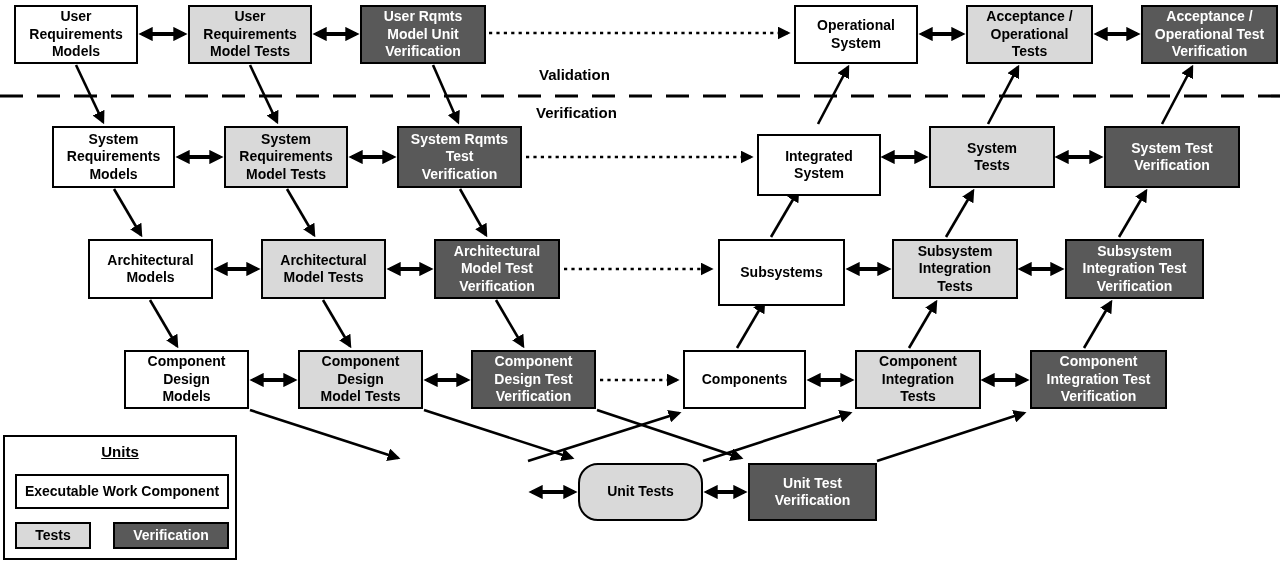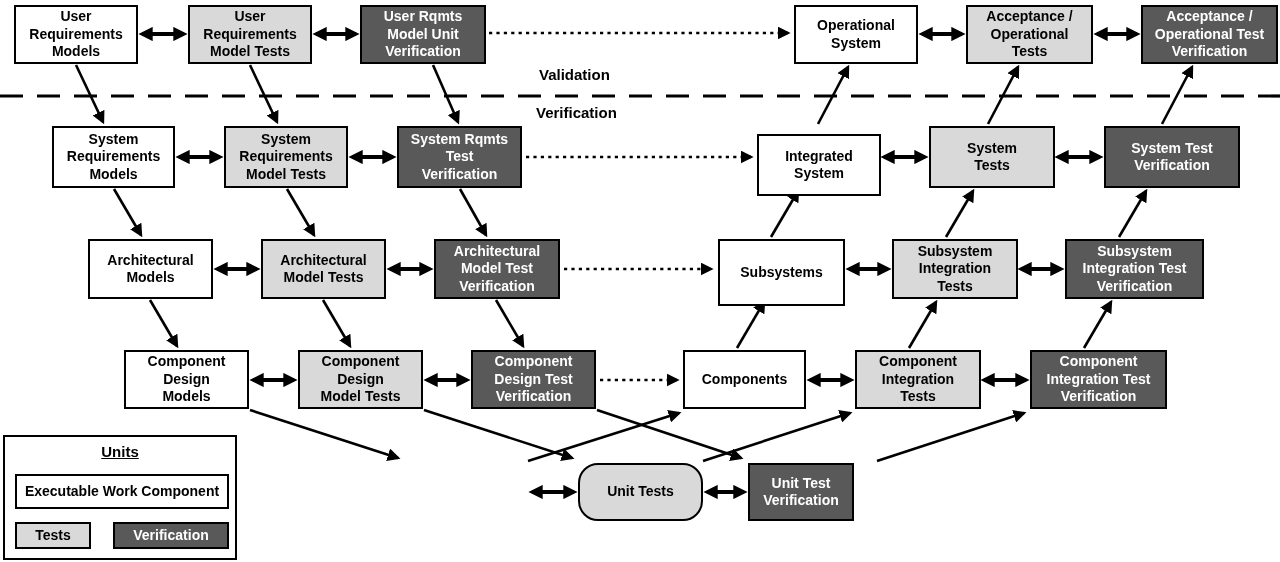--- a/index.html
+++ b/index.html
@@ -219,21 +219,21 @@
     </div>
   <div class="box dark" style="left:1030px;top:350px;width:137px;height:59px;">
       <span>Component
 Integration Test
 Verification</span>
     </div>
 
   <div class="box light" style="left:578px;top:463px;width:125px;height:58px;border-radius:20px;">
       <span>Unit Tests</span>
     </div>
-  <div class="box dark" style="left:748px;top:463px;width:106px;height:58px;align-items:center;">
+  <div class="box dark" style="left:748px;top:463px;width:129px;height:58px;align-items:center;">
       <span>Unit Test
 Verification</span>
     </div>
 
   <div class="legend">
     <div class="legend-title">Units</div>
     <div class="box white" style="left:10px;top:37px;width:214px;height:35px;">
         <span>Executable Work Component</span>
       </div>
     <div class="box light" style="left:10px;top:85px;width:76px;height:27px;">

